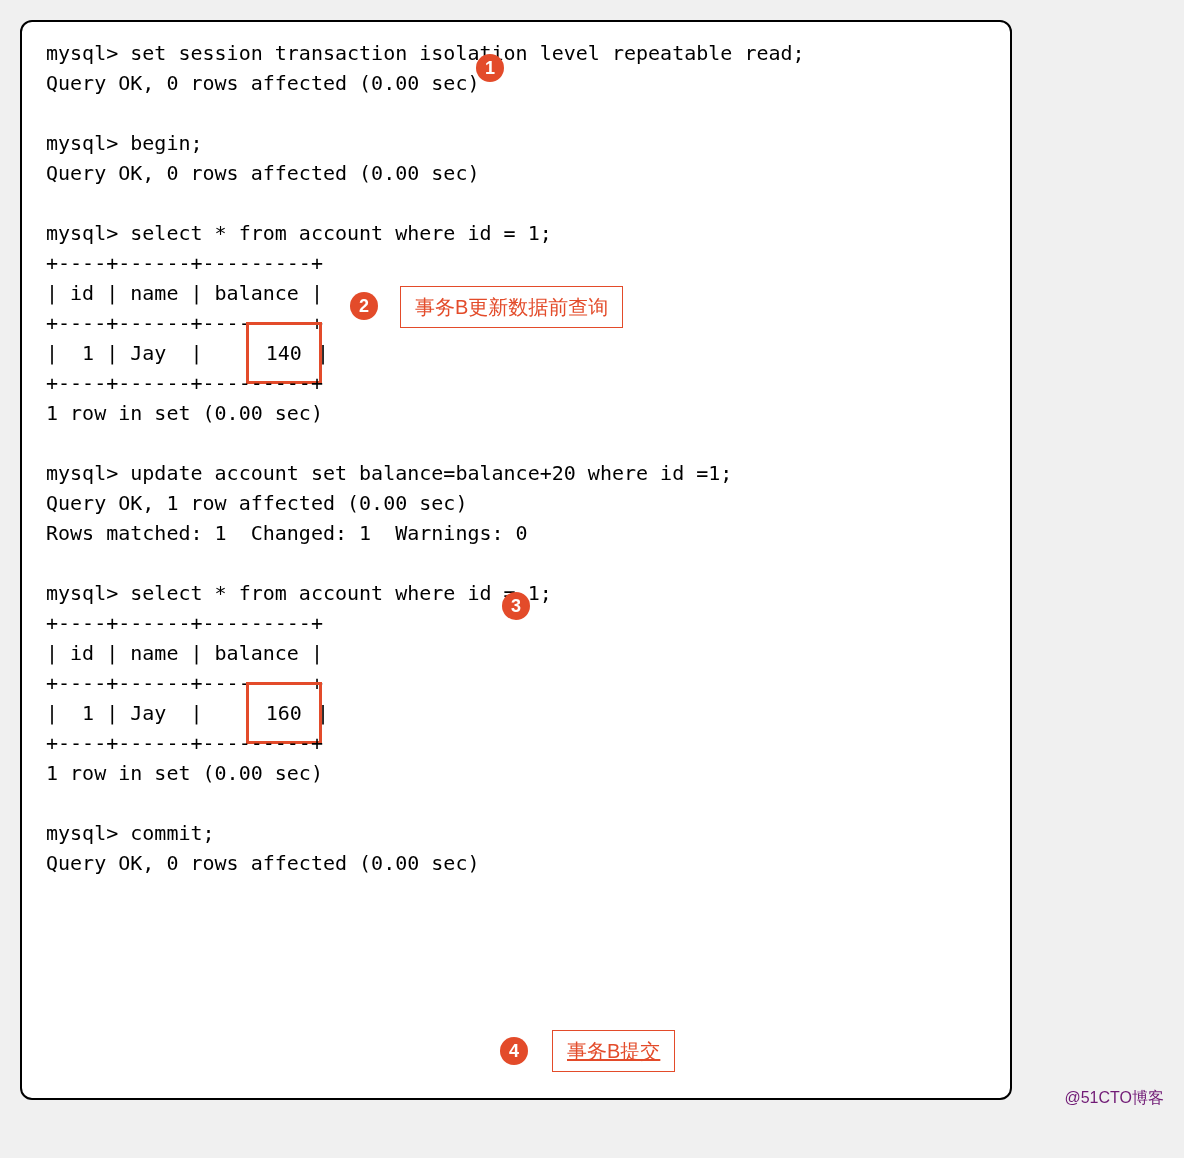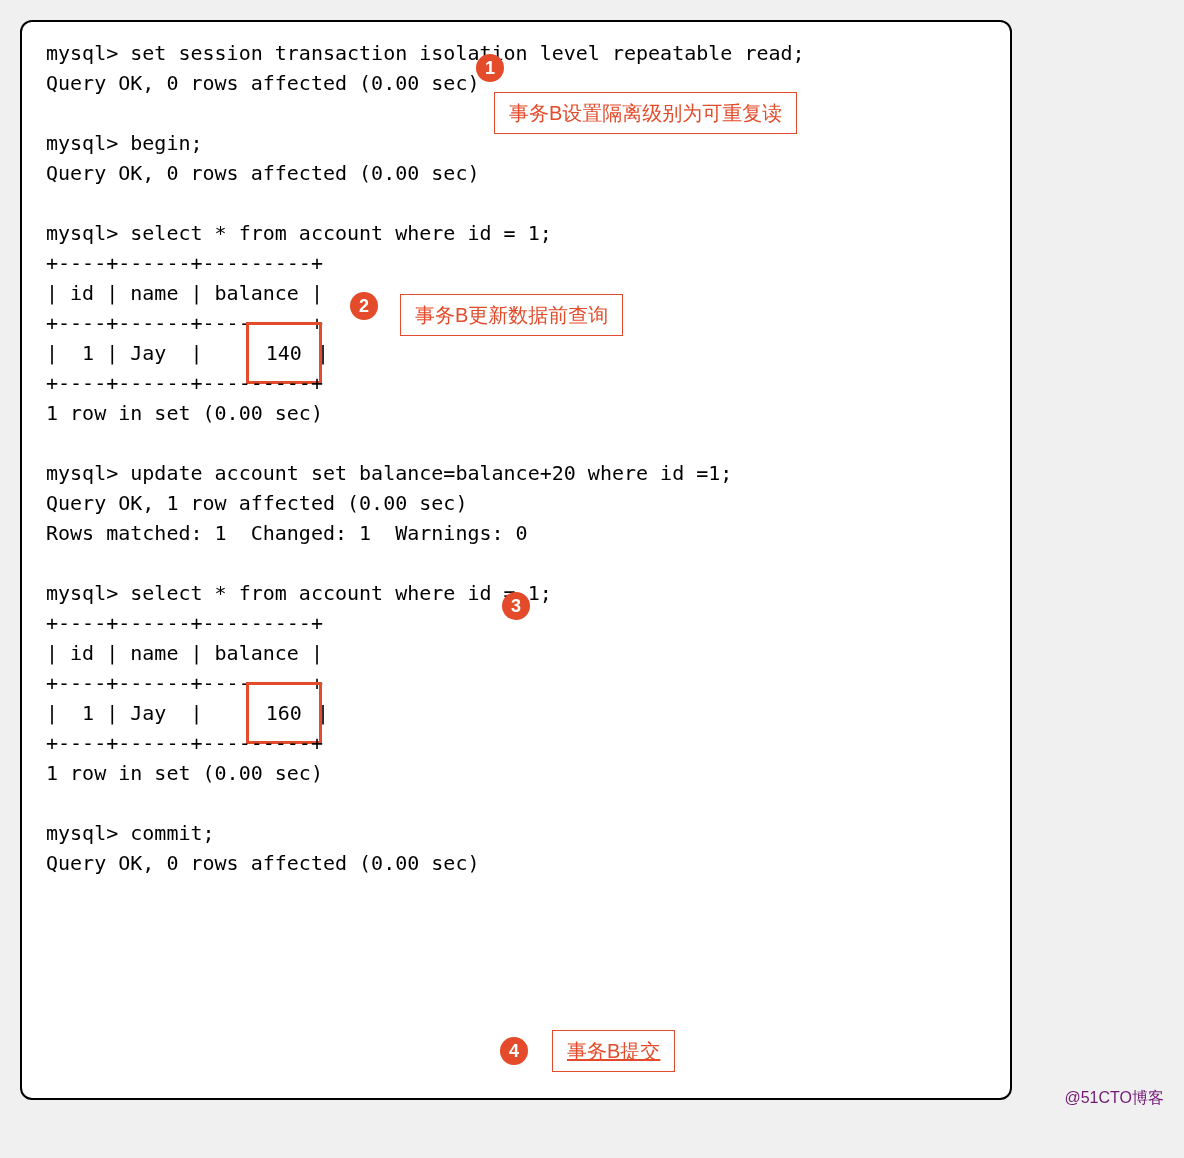--- a/index.html
+++ b/index.html
@@ -95,24 +95,23 @@
   <div class="line">| id | name | balance |</div>
   <div class="line">+----+------+---------+</div>
   <div class="line"><span>|  1 | Jay  |    </span><span class="highlight-box"> 160 </span><span>|</span></div>
   <div class="line">+----+------+---------+</div>
   <div class="line">1 row in set (0.00 sec)</div>
   <div class="line"></div>
   <div class="line">mysql&gt; commit;</div>
   <div class="line">Query OK, 0 rows affected (0.00 sec)</div>
 
   <div class="badge" style="top:32px; left:454px;">1</div>
-  <div class="annotation" style="top:70px; left:472px;">事务B设置隔离级别为可重复读</div>
 
   <div class="badge" style="top:270px; left:328px;">2</div>
-  <div class="annotation" style="top:272px; left:378px;">事务B更新数据前查询</div>
+  <div class="annotation" style="top:264px; left:378px;">事务B更新数据前查询</div>
 
   <div class="badge" style="top:570px; left:480px;">3</div>
 
   <div class="badge" style="top:1015px; left:478px;">4</div>
   <div class="annotation" style="top:1008px; left:530px;text-decoration:underline;">事务B提交</div>
 
 </div>
 
 <div class="watermark">@51CTO博客</div>
 

